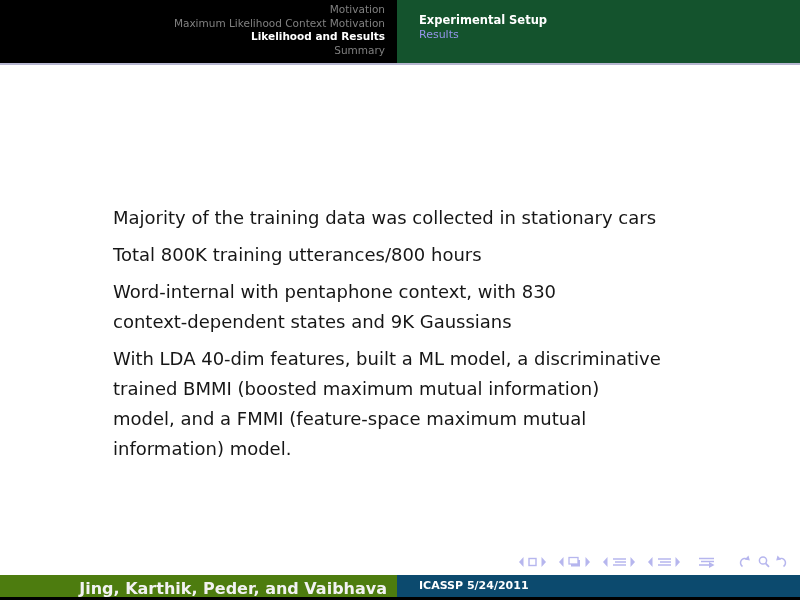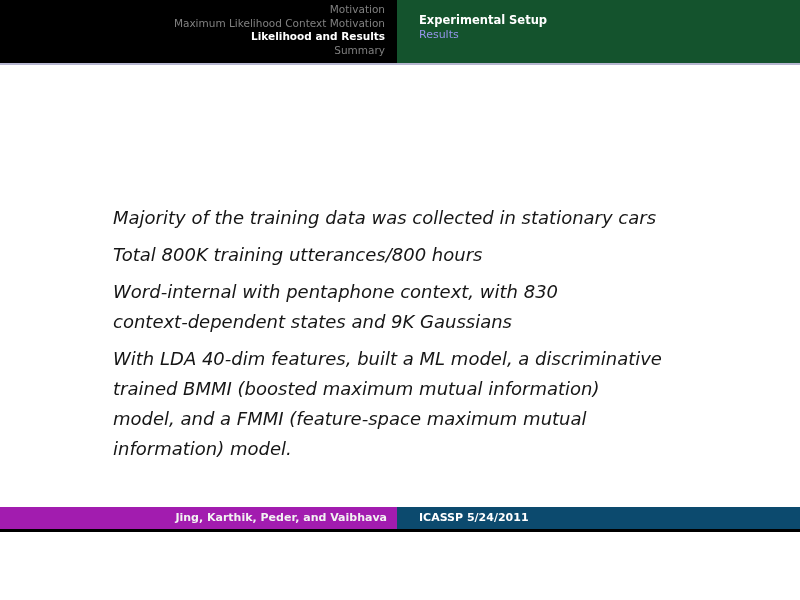--- a/index.html
+++ b/index.html
@@ -1,17 +1,17 @@
 <!DOCTYPE html>
 <html><head>
 <meta charset="utf-8">
 <style>
   html,body{margin:0;padding:0;background:#fff;}
   .slide{
-    position:relative;width:800px;height:532px;background:#ffffff;
+    position:relative;width:800px;height:600px;background:#ffffff;
     font-family:"DejaVu Sans","Liberation Sans",sans-serif;overflow:hidden;
   }
   
   .topbar{display:flex;height:63px;}
   .topbar-left{
     width:397px;background:#000000;box-sizing:border-box;
     padding:3px 12px 0 0;text-align:right;
     font-size:10.5px;line-height:13.5px;color:#808080;
   }
   .nav-section{display:block;color:#808080;text-decoration:none;cursor:pointer;}
@@ -22,31 +22,31 @@
   }
   .nav-subsection{display:block;font-size:11px;line-height:14.5px;color:#9595ea;cursor:pointer;}
   .nav-subsection.active{color:#ffffff;font-weight:bold;font-size:11.5px;}
   .topbar-sep{height:2px;background:#b6b6d0;}
   
   .content{
     position:absolute;left:113px;top:203px;width:650px;
     font-size:18px;line-height:30px;color:#161616;letter-spacing:0px;
   }
   .item{margin:0 0 7px 0;}
-  .item-line{white-space:nowrap;font-style:italic;}
+  .item-line{white-space:nowrap;}
   
   .navstrip{position:absolute;top:554px;right:10px;width:272px;height:16px;}
   .navstrip svg{display:block;}
   
   .footer{position:absolute;left:0;bottom:0;width:800px;}
   .footer-row{display:flex;height:22px;}
   .footer-left{
-    width:397px;background:#a21caf;box-sizing:border-box;
+    width:397px;background:#4d7c0f;box-sizing:border-box;
     padding:4px 10px 0 0;text-align:right;
-    font-size:11px;font-weight:bold;color:#f2f2f2;
+    font-size:16px;font-weight:bold;color:#f2f2f2;
   }
   .footer-right{
     flex:1;background:#0c4a6e;box-sizing:border-box;
     padding:4px 0 0 22px;font-size:11px;font-weight:bold;color:#ffffff;
   }
   .footer-strip{height:3px;background:#000000;}
 </style>
 </head>
 <body>
 

